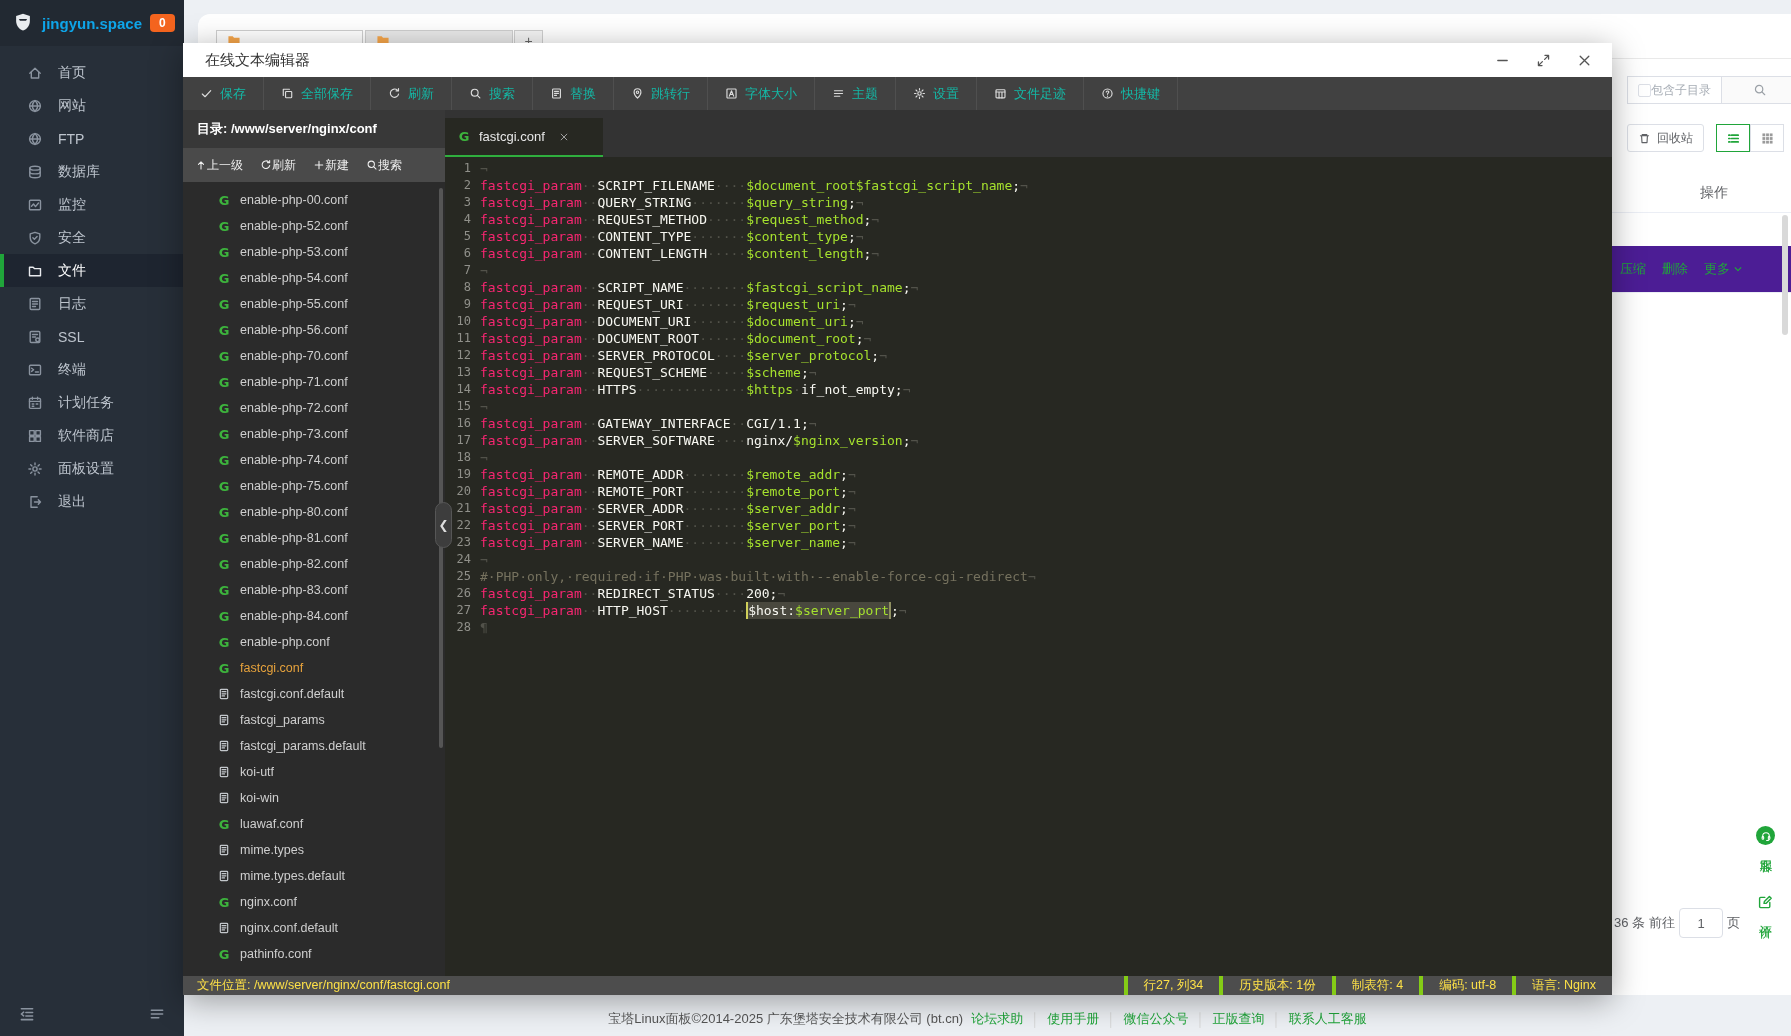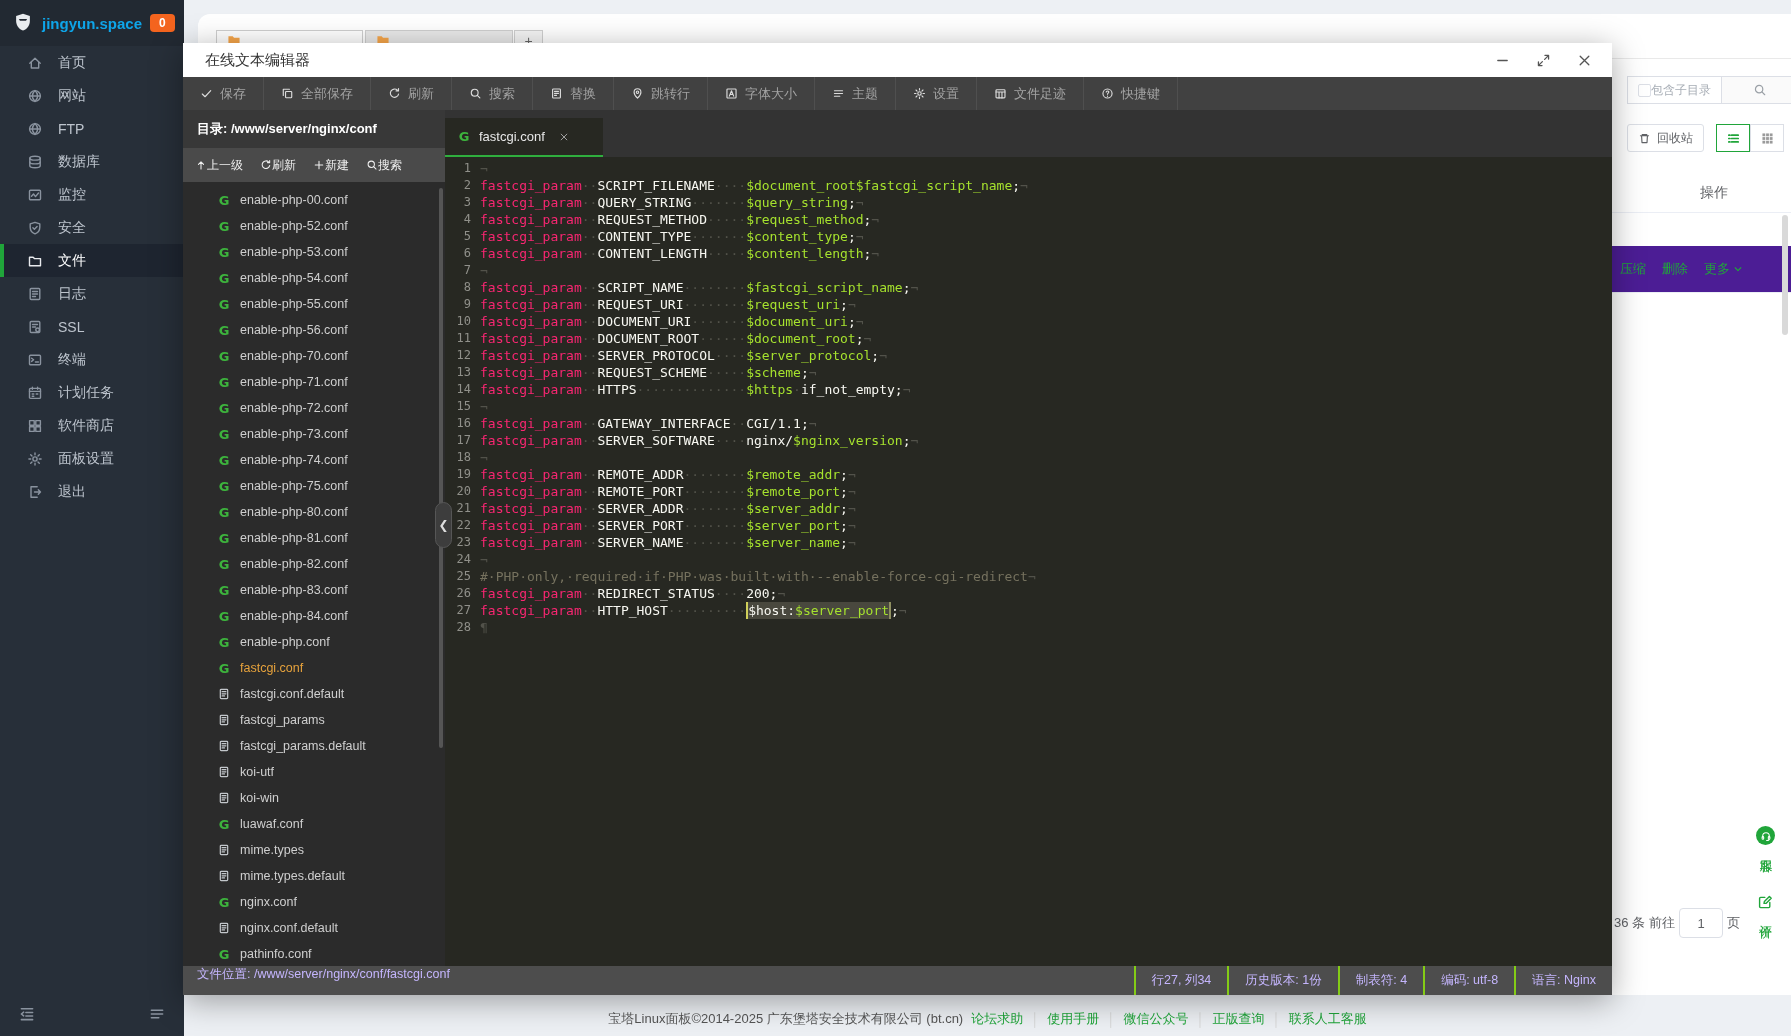--- a/index.html
+++ b/index.html
@@ -7,21 +7,21 @@
 body{background:#edf0f4;position:relative}
 .ico{display:inline-flex;flex:none}
 .ico svg{width:100%;height:100%;display:block}
 
 
 #sidebar{position:absolute;left:0;top:0;width:184px;height:100%;background:#272f39;z-index:5;display:flex;flex-direction:column}
 #logo-bar{height:46px;background:#222932;display:flex;align-items:center;padding:0 12px;gap:8px}
 #logo-bar .ico{width:22px;height:22px}
 #logo-text{color:#0ea5e9;font-size:15px;font-weight:bold}
 #badge{margin-left:auto;background:#f4641e;color:#fff;font-size:12px;font-weight:bold;border-radius:4px;padding:2px 9px}
-#sb-menu{flex:1}
+#sb-menu{margin-top:10px;flex:1}
 .sb-item{height:33px;display:flex;align-items:center;padding-left:27px;gap:15px;color:#bdc4cd;font-size:14px;cursor:pointer}
 .sb-item .ico{width:16px;height:16px;color:#8a939f}
 .sb-item.active{background:#1e2530;border-left:4px solid #20a53a;padding-left:23px;color:#fff}
 .sb-item.active .ico{color:#e8eaed}
 #sb-bottom{height:44px;display:flex;align-items:center;justify-content:space-between;padding:0 18px;color:#8a939f}
 #sb-bottom .ico{width:18px;height:18px}
 
 
 #page-sheet{position:absolute;left:198px;top:14px;right:0;height:981px;background:#fff;border-top-left-radius:12px;z-index:1}
 .bg-tab{position:absolute;top:30px;height:22px;border:1px solid #cfcfcf;background:#fff;z-index:2;display:flex;align-items:center;padding:0 10px;gap:8px}
@@ -65,21 +65,21 @@
 #footer-links{display:flex;align-items:center;gap:8px}
 .f-link{color:#20a53a;cursor:pointer}
 .f-sep{color:#d8d8d8}
 
 
 #modal{position:absolute;left:183px;top:43px;width:1429px;height:952px;background:#fff;z-index:10;display:flex;flex-direction:column;box-shadow:0 6px 30px rgba(0,0,0,.35)}
 #m-title{height:34px;display:flex;align-items:center;padding:0 20px 0 22px;font-size:15px;color:#333}
 #m-controls{margin-left:auto;display:flex;align-items:center;gap:26px;color:#555}
 #m-controls .ico{width:15px;height:15px;cursor:pointer}
 #m-toolbar{height:33px;background:#414141;display:flex}
-.tbtn{display:flex;align-items:center;gap:7px;padding:0 17px;border-right:1px solid #4f4f4f;color:#a3a3a3;font-size:13px;cursor:pointer}
+.tbtn{display:flex;align-items:center;gap:7px;padding:0 17px;border-right:1px solid #4f4f4f;color:#14b8a6;font-size:13px;cursor:pointer}
 .tbtn .ico{width:13px;height:13px;color:#dcdcdc}
 #m-body{flex:1;display:flex;position:relative;overflow:hidden}
 #fpanel{width:262px;display:flex;flex-direction:column;flex:none}
 #dir-bar{height:38px;background:#383838;color:#fff;font-size:13px;font-weight:bold;display:flex;align-items:center;padding-left:14px}
 #f-actions{height:34px;background:#4a4a4a;display:flex;align-items:center;padding:0 12px;gap:17px}
 .f-act{display:flex;align-items:center;color:#f0f0f0;font-size:12px;cursor:pointer}
 .f-act .ico{width:12px;height:12px}
 #f-list{flex:1;background:#2b2b2b;overflow:hidden;position:relative;padding-top:5px}
 .f-item{height:26px;display:flex;align-items:center;padding-left:34px;gap:9px;color:#cfcfcf;font-size:12.5px;cursor:pointer;white-space:nowrap}
 .f-item.sel{color:#e6a23c}
@@ -97,24 +97,24 @@
 .tk.k{color:#f92672}
 .tk.p{color:#f8f8f2}
 .tk.v{color:#a6e22e}
 .tk.w{color:#52524a}
 .tk.c{color:#75715e}
 .tk.e{color:#52524a}
 .tk.x1{background:#49483e;color:#f8f8f2;border-left:2px solid #cfcf5a}
 .tk.x2{background:#49483e;color:#f8f8f2}
 .tk.x3{background:#49483e;color:#a6e22e;border-right:2px solid #8f8f60}
 #collapse-handle{position:absolute;left:252px;top:392px;width:17px;height:46px;background:#3d3d3d;border:1px solid #565656;border-radius:9px;display:flex;align-items:center;justify-content:center;color:#ddd;font-size:12px;z-index:3;cursor:pointer}
-#m-status{height:29px;background:#4d4d4d;display:flex;color:#c4b5fd;font-size:12.5px}
+#m-status{height:19px;background:#4d4d4d;display:flex;align-items:center;color:#fde047;font-size:12.5px}
 #status-left{padding-left:14px}
 #status-right{margin-left:auto;display:flex;height:100%}
-.st-item{display:flex;align-items:center;padding:0 16px;border-left:2px solid #84cc16}
+.st-item{display:flex;align-items:center;padding:0 16px;border-left:4px solid #84cc16}
 </style>
 </head>
 <body>
 
 <div id="page-sheet"></div>
 <div class="bg-tab" id="bg-tab-1" style="left:216px;width:147px">
     <span class="ico">
       <svg viewBox="0 0 16 14" fill="#f7a64a">
         <path d="M1.5 1.5h5L8 3.2h6.5v9H1.5z"></path>
       </svg>

